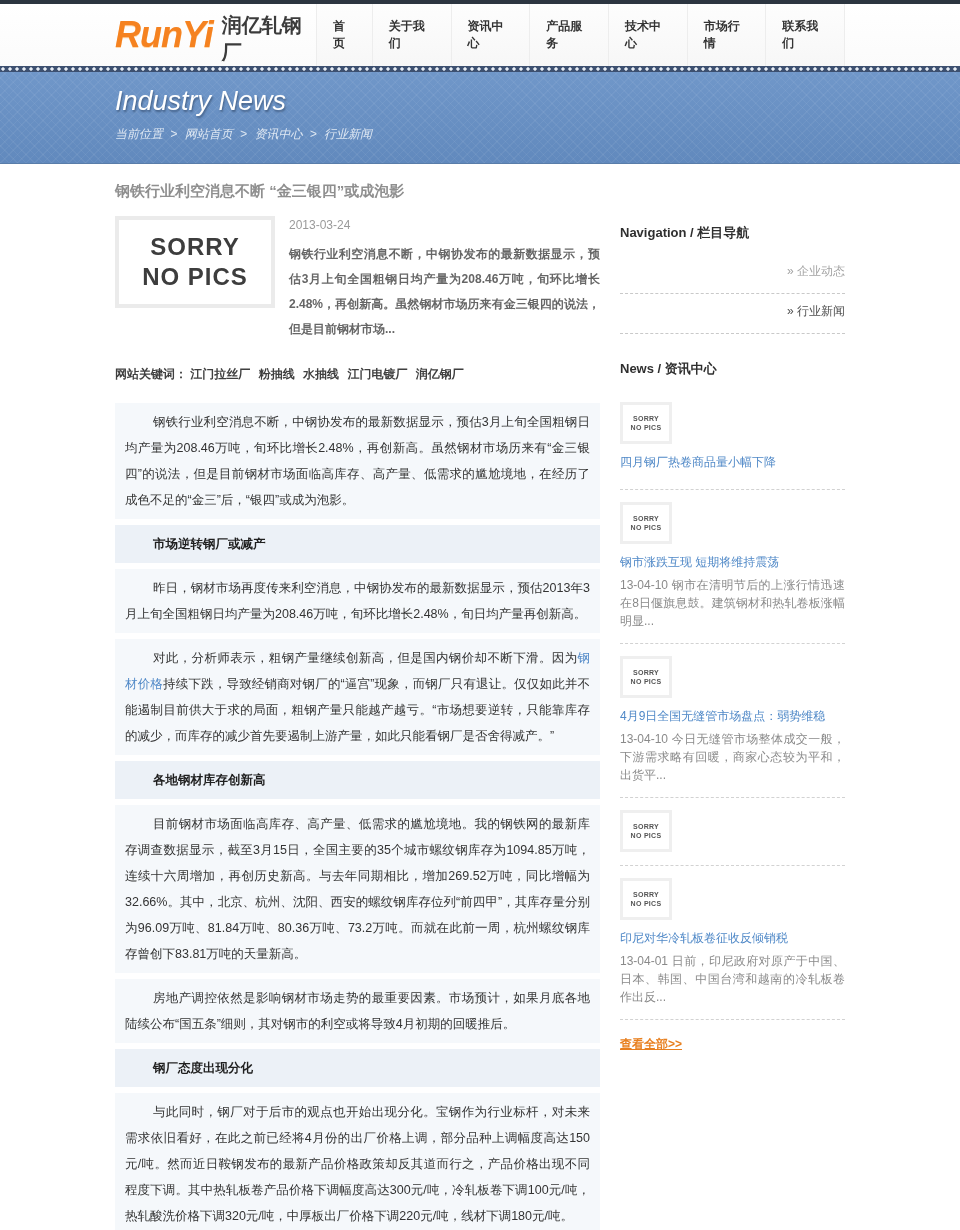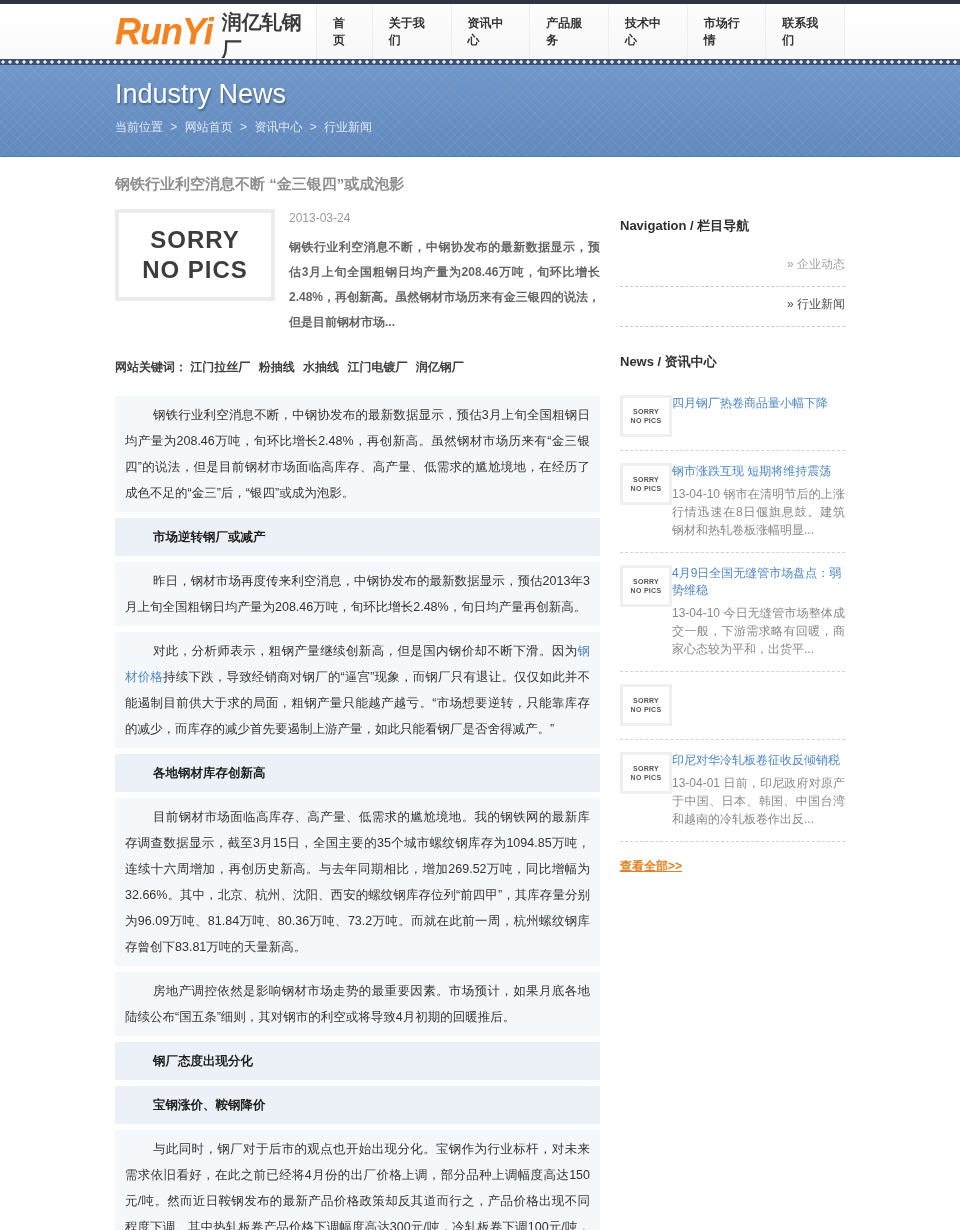--- a/index.html
+++ b/index.html
@@ -7,39 +7,39 @@
   body {
     width:960px;
     background:#fff;
     font-family:"Liberation Sans","DejaVu Sans",sans-serif;
     color:#333;
   }
   
   .topbar { height:4px; background:#2c3540; }
 
   
-  .header { height:55px; background:linear-gradient(180deg,#ffffff,#fbfbfb); }
+  .header { height:62px; background:linear-gradient(180deg,#ffffff,#fbfbfb); }
   .header-inner { width:730px; margin:0 auto; height:100%; display:flex; justify-content:space-between; align-items:stretch; }
   .logo { display:flex; align-items:center; gap:9px; cursor:pointer; }
   .logo-en { font-size:36px; font-weight:bold; font-style:italic; color:#f58220; letter-spacing:-1px; text-shadow:0 1px 0 #ffd9ad; }
   .logo-cn { font-size:20px; font-weight:bold; color:#3b3b3b; padding-top:8px; }
   .nav { display:flex; }
   .nav-item { display:flex; align-items:center; padding:0 16px; font-size:12px; font-weight:bold; color:#333; border-left:1px solid #ededed; cursor:pointer; background:linear-gradient(180deg,#fdfdfd,#f7f7f7); }
   .nav-item:last-child { border-right:1px solid #ededed; }
 
   
   .banner-dots { height:6px; background-color:#3d5070;
     background-image:radial-gradient(circle at 3px 3px,#e8eef6 1.4px,transparent 1.9px);
     background-size:7px 6px; }
   .banner { background-color:#6b92c5;
     background-image:
       repeating-linear-gradient(45deg, rgba(255,255,255,0.05) 0 1px, transparent 1px 6px),
       repeating-linear-gradient(-45deg, rgba(255,255,255,0.05) 0 1px, transparent 1px 6px),
       linear-gradient(180deg,#7097c9,#6189bd);
-    border-bottom:1px solid #597da9; }
+    border-bottom:1px solid #597da9;font-style:italic; }
   .banner-inner { width:730px; margin:0 auto; padding:14px 0 20px; }
   .banner-title { margin:0; font-size:27px; color:#fff; font-weight:normal; text-shadow:1px 2px 2px rgba(40,60,90,0.55); }
   .breadcrumb { margin-top:9px; font-size:12px; color:#dfe8f3; }
   .breadcrumb span { margin-right:4px; }
   .breadcrumb .bc-link { cursor:pointer; }
 
   
   .main { width:730px; margin:0 auto; display:flex; gap:20px; padding:16px 0 30px; background:#fff; }
   .article { width:485px; }
   .article-title { font-size:15px; font-weight:bold; color:#8f8f8f; margin:2px 0 15px; }
@@ -56,21 +56,21 @@
   .blk.h { background:#ecf1f7; padding:6px 10px; text-indent:28px; font-weight:bold; color:#1f1f1f; }
   .inline-link { color:#4f88c7; cursor:pointer; }
 
   
   .sidebar { width:225px; }
   .side-title { font-size:13px; font-weight:bold; color:#2f2f2f; padding:4px 0 12px;margin-top:40px; }
   .side-nav-item { font-size:12px; padding:9px 0 13px; border-bottom:1px dashed #c9c9c9; cursor:pointer;text-align:right; }
   .side-nav-item.inactive { color:#a3a3a3; }
   .side-nav-item.active { color:#4f4f4f; }
   .side-news-title { margin-top:22px; }
-  .news-item { display:flex; padding:12px 0 13px; border-bottom:1px dashed #d2d2d2; }
+  .news-item { display:flex; gap:10px; padding:12px 0 13px; border-bottom:1px dashed #d2d2d2;flex-direction:column; }
   .nopic-small { width:52px; height:42px; border:3px solid #efefef; background:#fff; display:flex; flex-direction:column; align-items:center; justify-content:center; flex-shrink:0; }
   .nopic-small span { font-size:7px; font-weight:bold; color:#555; line-height:9px; letter-spacing:0.3px; }
   .news-body { flex:1; }
   .news-title { font-size:12px; color:#4f88c7; margin-bottom:5px; cursor:pointer; display:block; }
   .news-excerpt { font-size:12px; color:#8a8a8a; line-height:18px; text-align:justify; }
   .view-all { margin-top:16px; font-size:12px; font-weight:bold; color:#e87f1e; text-decoration:underline; cursor:pointer; display:inline-block; }
 </style>
 </head>
 <body>
 
@@ -137,21 +137,20 @@
 
     <div>
       <p class="blk p">钢铁行业利空消息不断，中钢协发布的最新数据显示，预估3月上旬全国粗钢日均产量为208.46万吨，旬环比增长2.48%，再创新高。虽然钢材市场历来有“金三银四”的说法，但是目前钢材市场面临高库存、高产量、低需求的尴尬境地，在经历了成色不足的“金三”后，“银四”或成为泡影。</p>
       <p class="blk h">市场逆转钢厂或减产</p>
       <p class="blk p">昨日，钢材市场再度传来利空消息，中钢协发布的最新数据显示，预估2013年3月上旬全国粗钢日均产量为208.46万吨，旬环比增长2.48%，旬日均产量再创新高。</p>
       <p class="blk p"><span>对此，分析师表示，粗钢产量继续创新高，但是国内钢价却不断下滑。因为</span><span class="inline-link">钢材价格</span><span>持续下跌，导致经销商对钢厂的“逼宫”现象，而钢厂只有退让。仅仅如此并不能遏制目前供大于求的局面，粗钢产量只能越产越亏。“市场想要逆转，只能靠库存的减少，而库存的减少首先要遏制上游产量，如此只能看钢厂是否舍得减产。”</span></p>
       <p class="blk h">各地钢材库存创新高</p>
       <p class="blk p">目前钢材市场面临高库存、高产量、低需求的尴尬境地。我的钢铁网的最新库存调查数据显示，截至3月15日，全国主要的35个城市螺纹钢库存为1094.85万吨，连续十六周增加，再创历史新高。与去年同期相比，增加269.52万吨，同比增幅为32.66%。其中，北京、杭州、沈阳、西安的螺纹钢库存位列“前四甲”，其库存量分别为96.09万吨、81.84万吨、80.36万吨、73.2万吨。而就在此前一周，杭州螺纹钢库存曾创下83.81万吨的天量新高。</p>
       <p class="blk p">房地产调控依然是影响钢材市场走势的最重要因素。市场预计，如果月底各地陆续公布“国五条”细则，其对钢市的利空或将导致4月初期的回暖推后。</p>
       <p class="blk h">钢厂态度出现分化</p>
-      <p class="blk h">宝钢涨价、鞍钢降价</p>
       <p class="blk p">与此同时，钢厂对于后市的观点也开始出现分化。宝钢作为行业标杆，对未来需求依旧看好，在此之前已经将4月份的出厂价格上调，部分品种上调幅度高达150元/吨。然而近日鞍钢发布的最新产品价格政策却反其道而行之，产品价格出现不同程度下调。其中热轧板卷产品价格下调幅度高达300元/吨，冷轧板卷下调100元/吨，热轧酸洗价格下调320元/吨，中厚板出厂价格下调220元/吨，线材下调180元/吨。</p>
 
     </div>
 
   </div>
 
   <div class="sidebar">
     <div class="side-title">Navigation / 栏目导航</div>
     <div class="side-nav-item inactive">» 企业动态</div>
     <div class="side-nav-item active">» 行业新闻</div>

